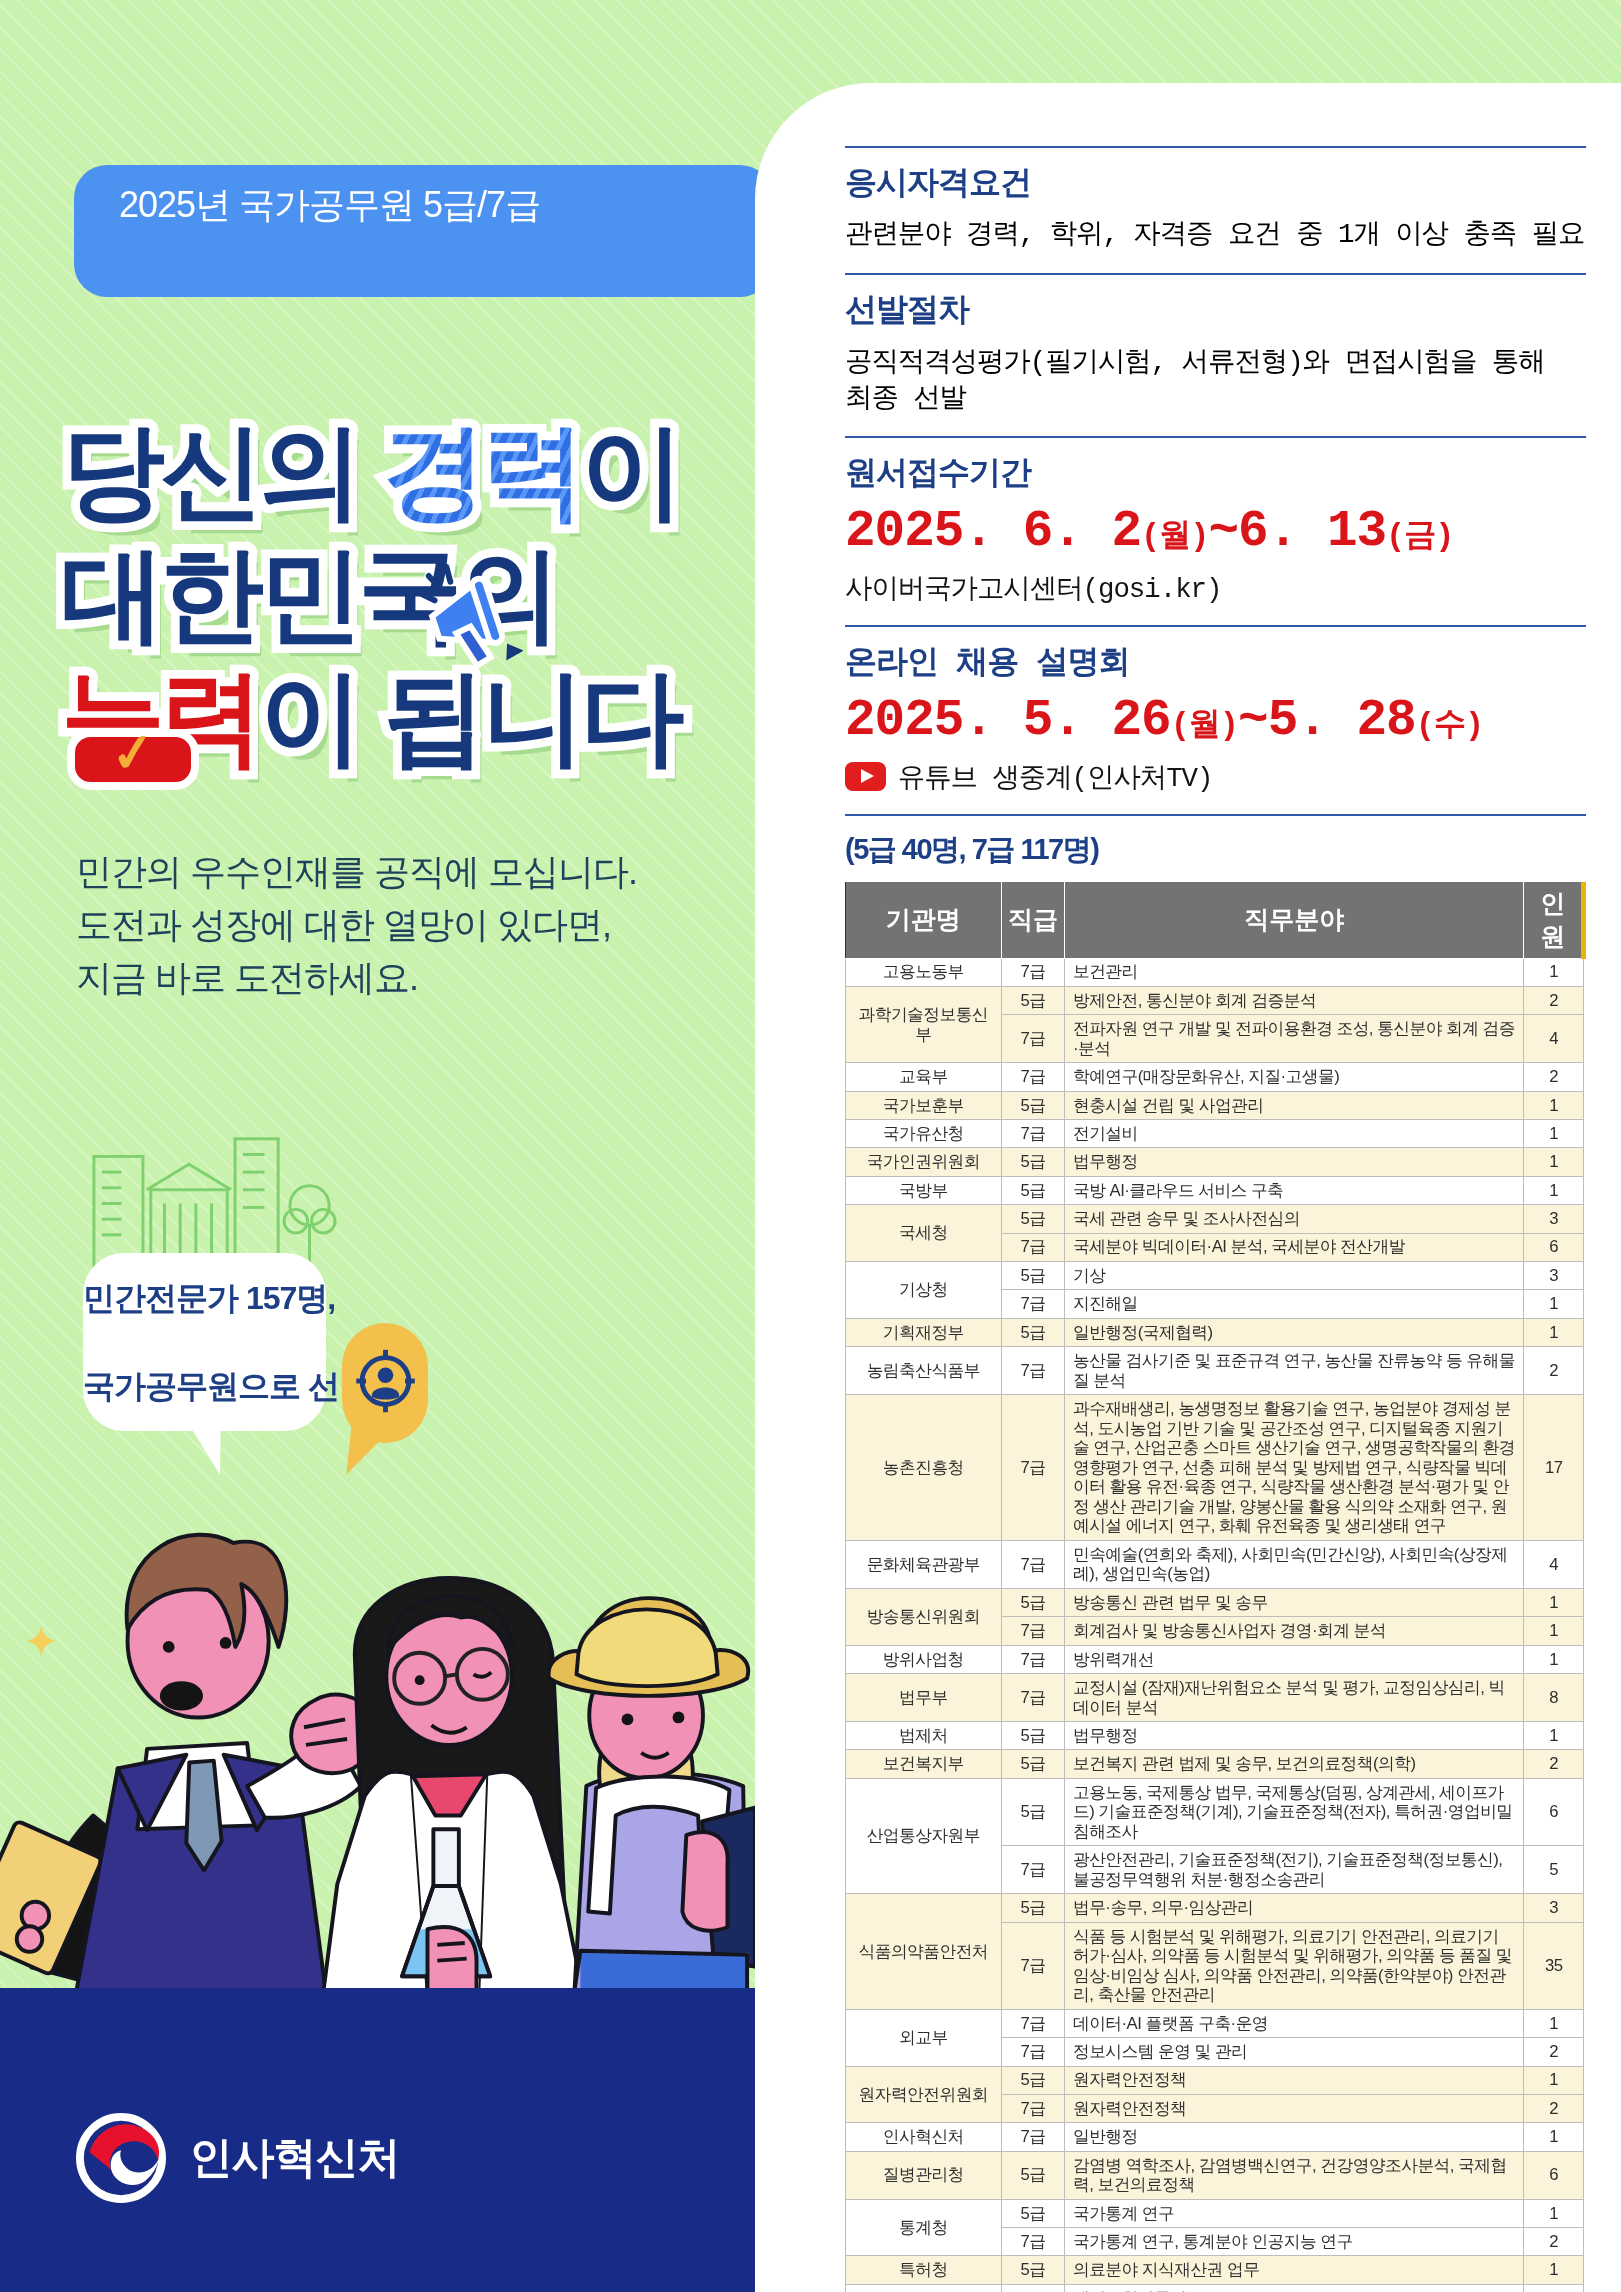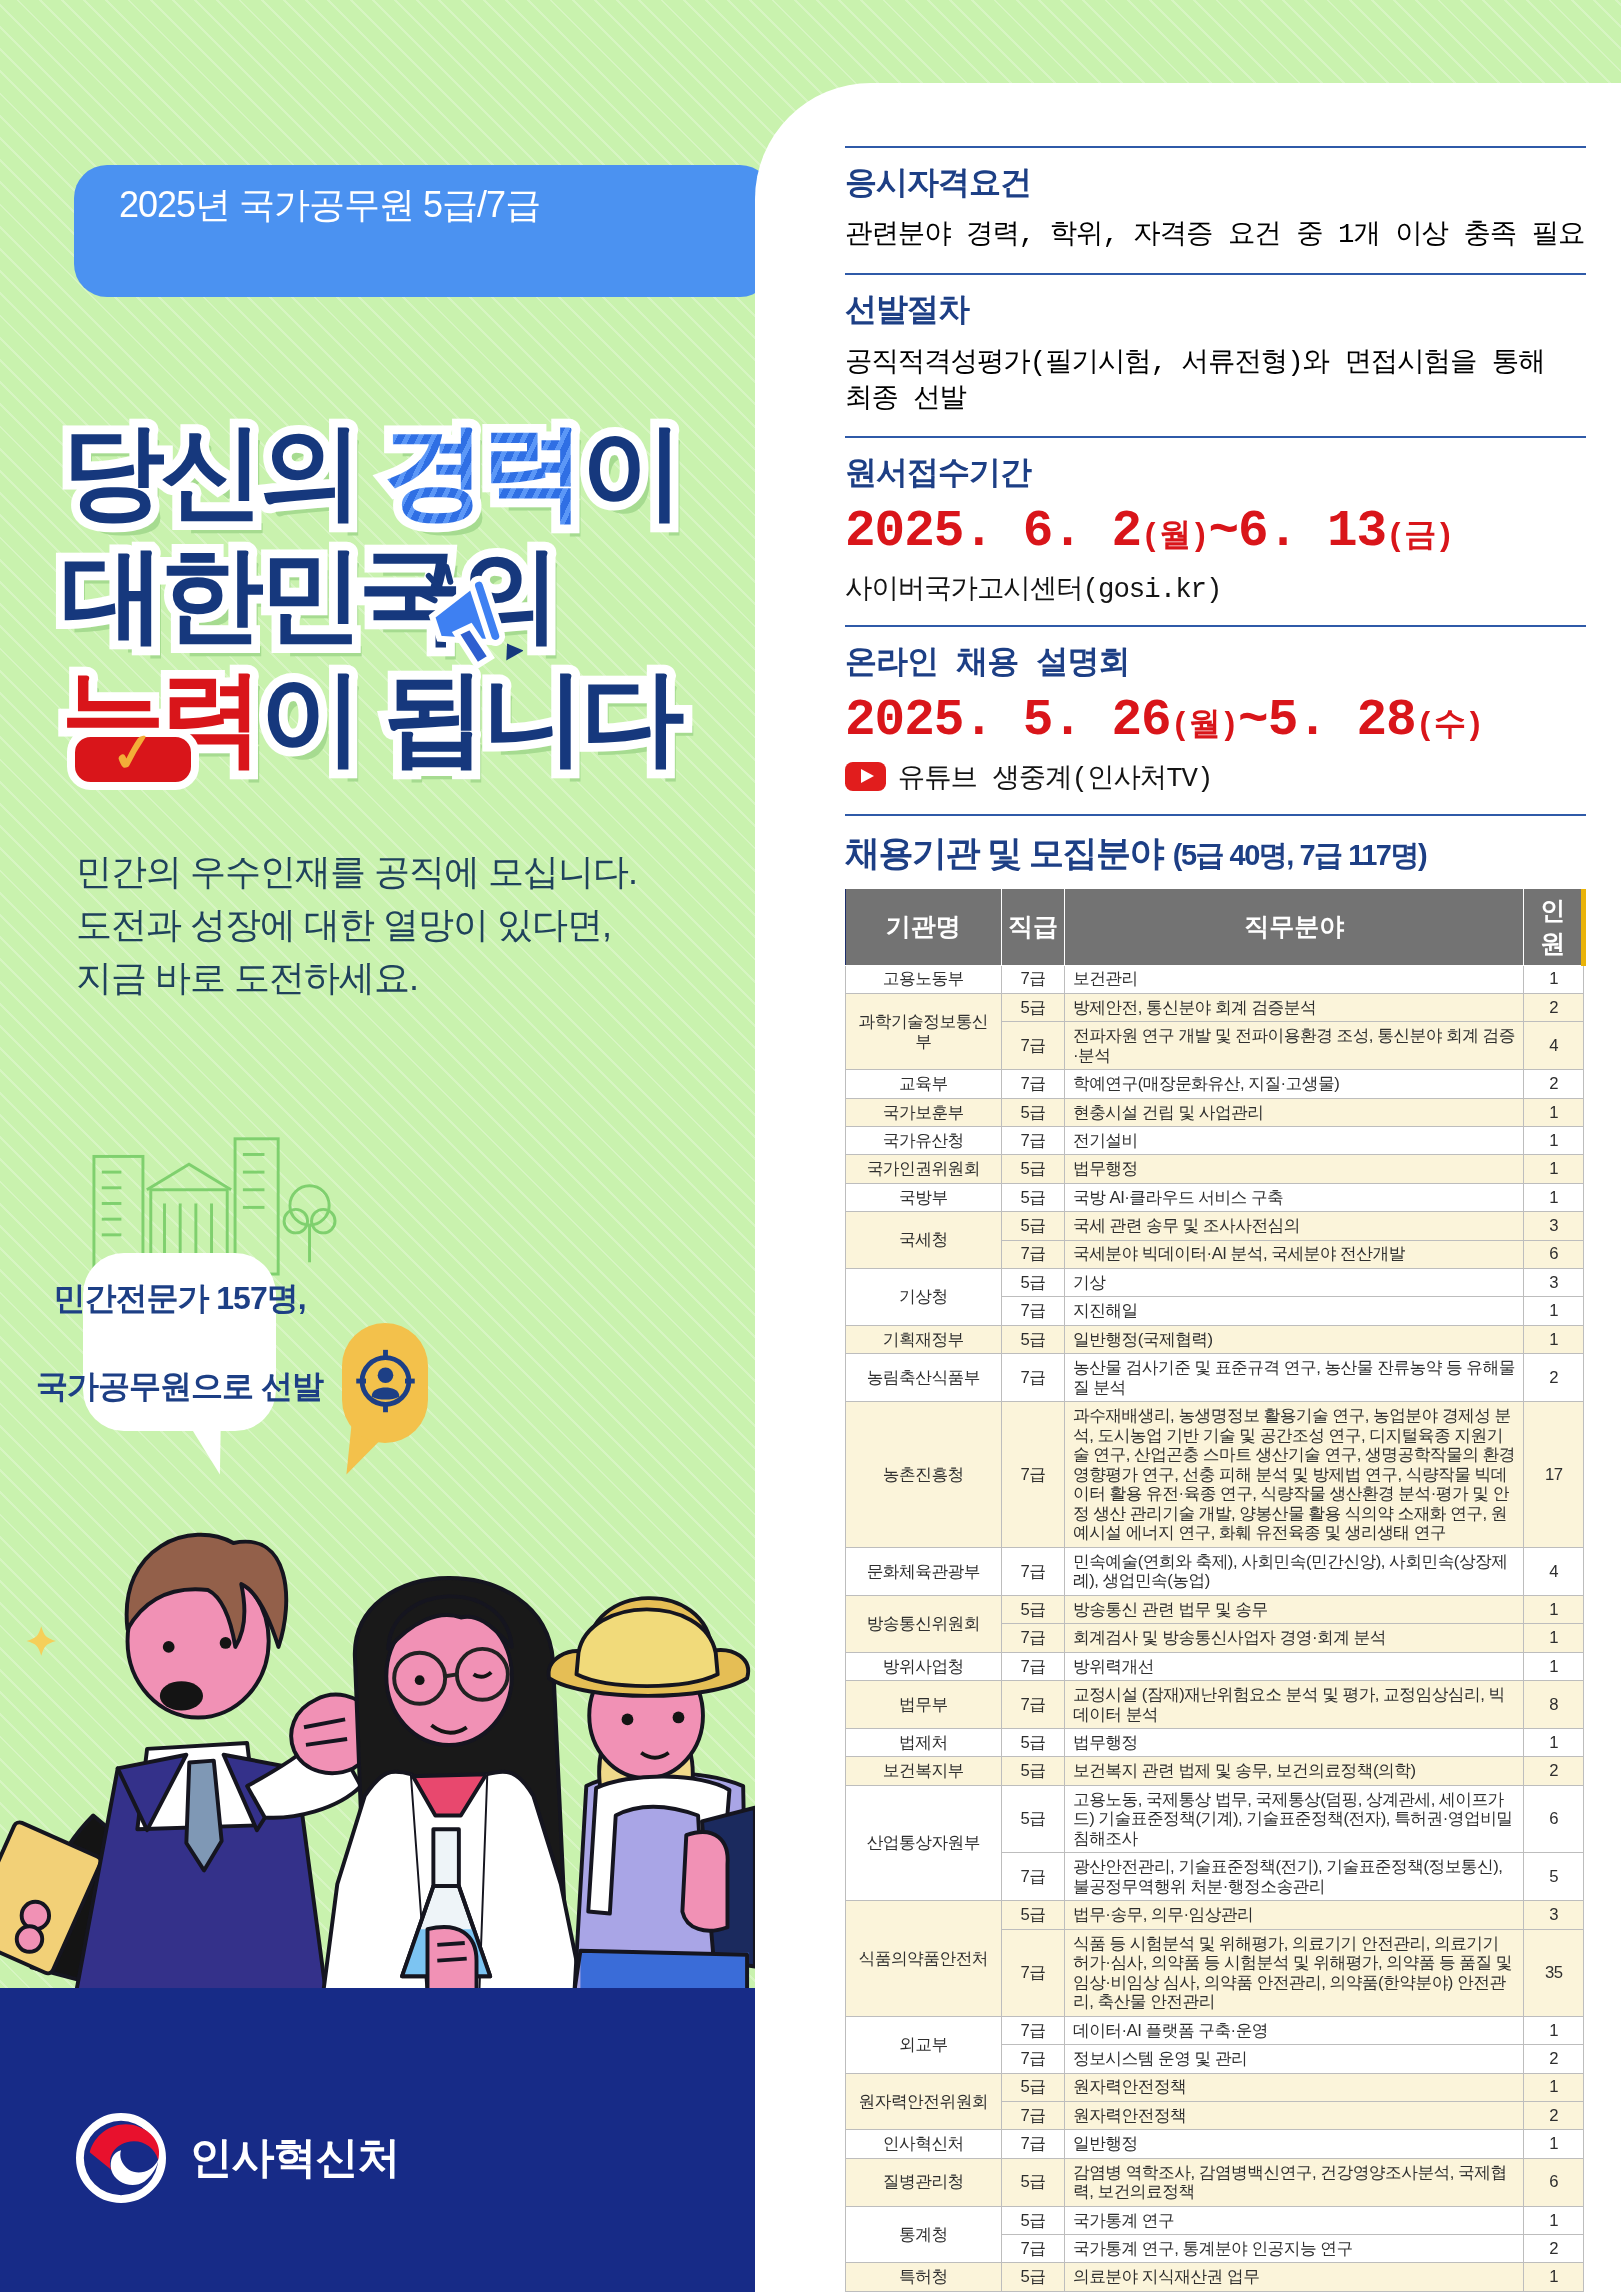--- a/index.html
+++ b/index.html
@@ -27,22 +27,22 @@
   .check-badge{position:absolute; left:5.9px; top:319px; width:116px; height:45px;
     background:#d9151a; border:8.8px solid #fff; border-radius:23.5px; z-index:5;
     display:flex; align-items:center; justify-content:center;}
   .check-badge span{color:#f3ae38; font-size:53px; font-weight:800; transform:rotate(-6deg); margin-top:-13.7px;}
   .mega{position:absolute; left:415px; top:564px; z-index:6;}
 
   .desc{position:absolute; left:76px; top:845px; color:#1f425c; font-size:36px; line-height:53px; letter-spacing:-1px;}
 
   .skyline{position:absolute; left:86px; top:1129px;}
 
-  .bubble{position:absolute; left:83px; top:1253px; width:193px; height:178px; background:#fff; border-radius:41px;
-    display:flex; flex-direction:column; align-items:center; justify-content:center; z-index:3;gap:41px;}
+  .bubble{position:absolute; left:83px; top:1253px; width:243px; height:178px; background:#fff; border-radius:41px;
+    display:flex; flex-direction:column; align-items:flex-start; justify-content:center; z-index:3;gap:41px;}
   .bubble .t{color:#1d3f85; font-weight:800; font-size:32px; line-height:47px; letter-spacing:-1px; white-space:nowrap;}
   .bubble-tail{position:absolute; left:191px; top:1419px; width:0; height:0; z-index:3;
     border-left:25.5px solid transparent; border-right:9.8px solid transparent; border-top:57px solid #fff; transform:rotate(-8deg);}
 
   .ybubble{position:absolute; left:342px; top:1323px; width:86px; height:120px; background:#f3c14b; border-radius:43px;
     display:flex; align-items:center; justify-content:center; z-index:3;}
   .ybubble-tail{position:absolute; left:345px; top:1429px; width:0; height:0; z-index:2;
     border-right:29px solid transparent; border-left:7.8px solid transparent; border-top:49px solid #f3c14b; transform:rotate(14deg);}
 
   .people{position:absolute; left:0; top:1492px; z-index:4;}
@@ -278,21 +278,20 @@
     <div class="section">
       <div class="sec-title">온라인 채용 설명회</div>
       <div class="sec-date date-fmt">2025. 5. 26<span class="sm">(월)</span>~5. 28<span class="sm">(수)</span></div>
       <div class="sec-note">
         <span class="yt-icon"></span>
         <span>유튜브 생중계(인사처TV)</span>
       </div>
     </div>
 
     <div class="recruit-h">
-      <span class="rt">채용기관 및 모집분야</span>
       <span class="rs">(5급 40명, 7급 117명)</span>
     </div>
 
     <table class="recruit">
       <thead>
           <tr>
             <th>기관명</th>
             <th>직급</th>
             <th>직무분야</th>
             <th>인원</th>

